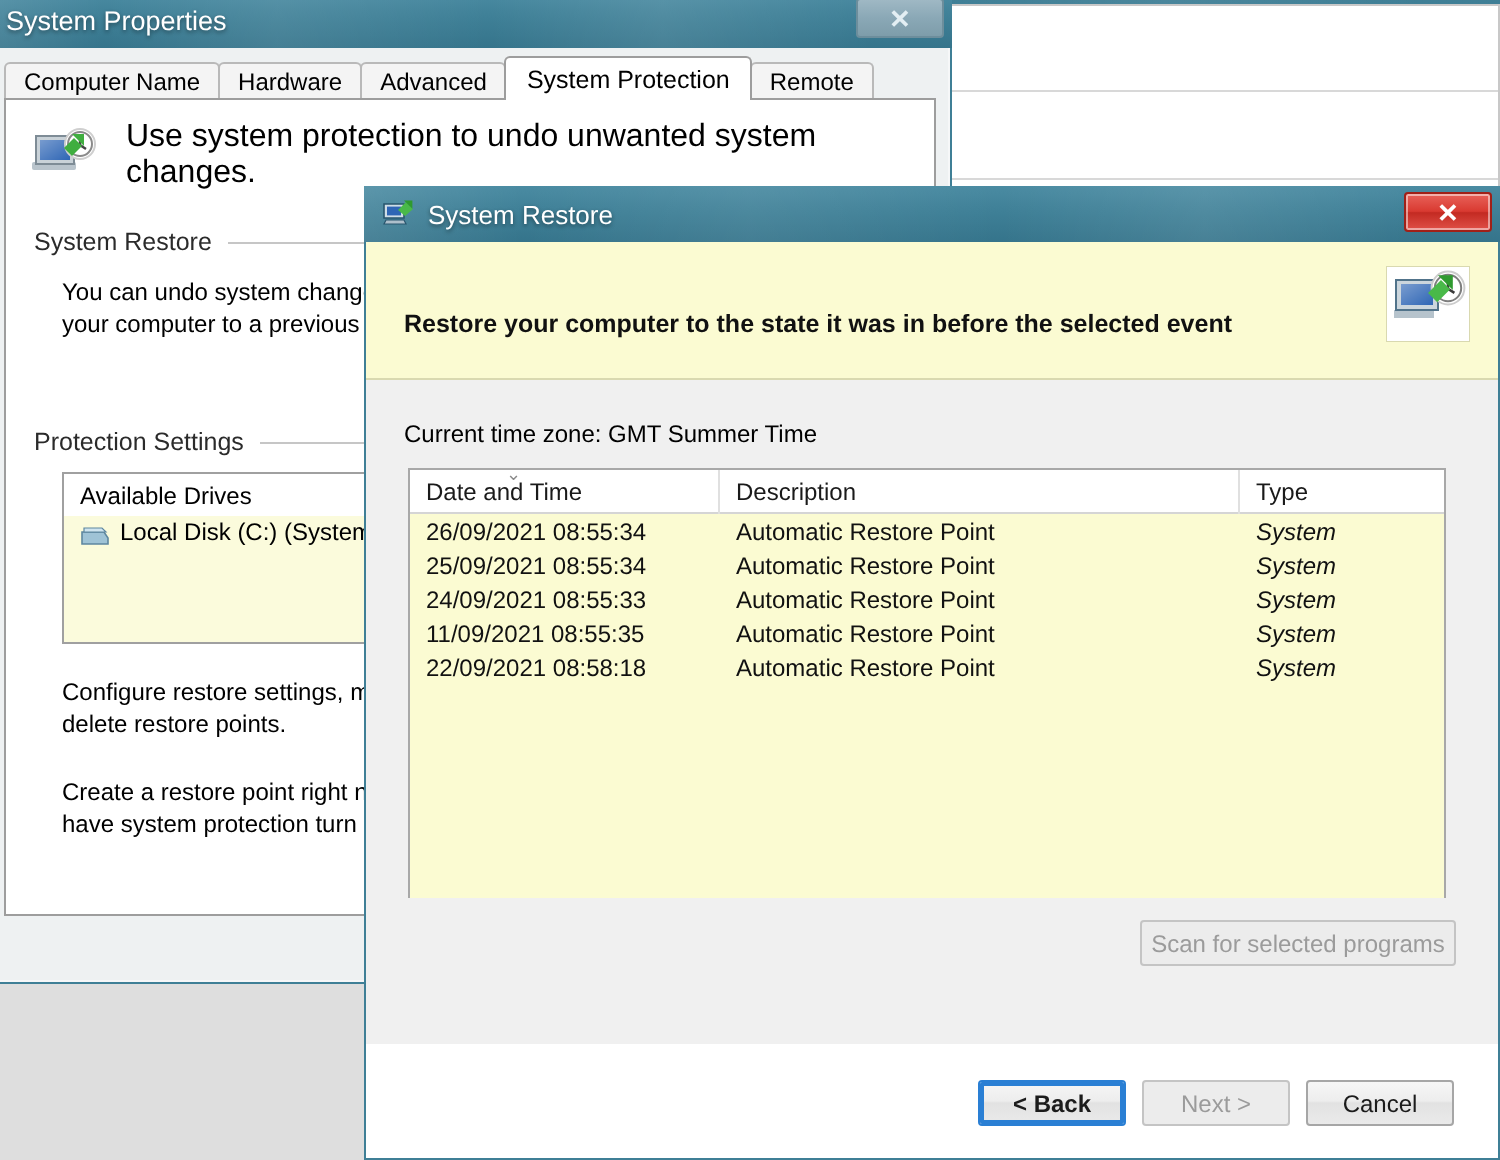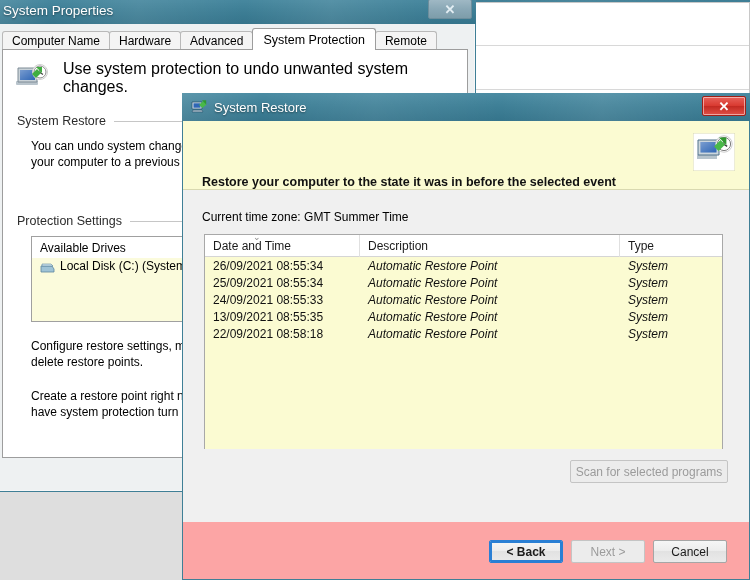--- a/index.html
+++ b/index.html
@@ -139,21 +139,21 @@
     background:
       linear-gradient(90deg,
         rgba(255,255,255,.10) 0%, rgba(255,255,255,0) 14%,
         rgba(255,255,255,.07) 34%, rgba(255,255,255,0) 56%,
         rgba(255,255,255,.09) 74%, rgba(255,255,255,0) 94%),
       linear-gradient(180deg,#4a8ba2 0%,#3e7f96 48%,#35748b 100%);
   }
   #sr-banner {
     position:absolute; left:1px; right:1px; top:28px; height:69px;
     background:#fbfbd2; border-bottom:1px solid #d9d9b0;
-    display:flex; align-items:flex-end;
+    display:flex; align-items:center;
   }
   #sr-banner-title {
     margin:14px 0 0 19px; font-size:12.5px; font-weight:bold; color:#111;
   }
   #sr-banner-icon { position:absolute; right:14px; top:12px; width:42px; height:38px; }
 
   #sr-content { position:absolute; left:1px; right:1px; top:97px; bottom:58px; background:#f0f0f0; }
   #sr-tz { position:absolute; left:19px; top:20px; font-size:12px; }
 
   #sr-table {
@@ -170,36 +170,36 @@
   .th.c-desc { width:260px;text-align:center; }
   .th.c-type { flex:1; }
   .sortmark {
     position:absolute; left:48px; top:-1px; width:11px; height:6px;
     color:#8a8a8a; font-size:9px; line-height:6px;
   }
   #sr-tbody { background:#fbfbd2; height:192px; }
   .trow { display:flex; height:17px; align-items:center; font-size:12px; color:#111; }
   .trow .td { padding-left:8px; white-space:nowrap; overflow:hidden; }
   .td.c-date { width:155px; }
-  .td.c-desc { width:260px;font-style:italic; }
+  .td.c-desc { width:260px; }
   .td.c-type { flex:1;font-style:italic; }
 
   .btn {
     display:flex; align-items:center; justify-content:center;
     font-size:12px; color:#1b1b1b; cursor:pointer;
     background:linear-gradient(180deg,#f6f6f6 0%,#ededed 45%,#e2e2e2 50%,#eaeaea 100%);
     border:1px solid #a6a6a6; border-radius:2px;
   }
   .btn.disabled { color:#9b9b9b; background:#ececec; border-color:#c4c4c4; cursor:default; }
   .btn.focused { box-shadow:0 0 0 2px #2a7fd4 inset; border-color:#2a7fd4; font-weight:bold; }
 
   #sr-scan { position:absolute; right:21px; top:270px; width:158px; height:23px; }
 
   #sr-footsep { position:absolute; left:1px; right:1px; bottom:57px; height:1px; background:#cfcfcf; }
-  #sr-footer { position:absolute; left:1px; right:1px; bottom:1px; height:57px; background:#fca5a5; }
+  #sr-footer { position:absolute; left:1px; right:1px; bottom:1px; height:57px; background:#ffffff; }
   #sr-footer .btn { position:absolute; top:18px; width:74px; height:23px; }
   #btn-back { right:186px; }
   #btn-next { right:104px; }
   #btn-cancel { right:22px; }
 </style>
 </head>
 <body>
 
 <div id="desktop">
   <div id="desk-teal"></div>
@@ -384,21 +384,21 @@
           <div class="td c-date">25/09/2021 08:55:34</div>
           <div class="td c-desc">Automatic Restore Point</div>
           <div class="td c-type">System</div>
         </div>
         <div class="trow">
           <div class="td c-date">24/09/2021 08:55:33</div>
           <div class="td c-desc">Automatic Restore Point</div>
           <div class="td c-type">System</div>
         </div>
         <div class="trow">
-          <div class="td c-date">13/09/2021 08:55:35</div>
+          <div class="td c-date">11/09/2021 08:55:35</div>
           <div class="td c-desc">Automatic Restore Point</div>
           <div class="td c-type">System</div>
         </div>
         <div class="trow">
           <div class="td c-date">22/09/2021 08:58:18</div>
           <div class="td c-desc">Automatic Restore Point</div>
           <div class="td c-type">System</div>
         </div>
       </div>
     </div>

